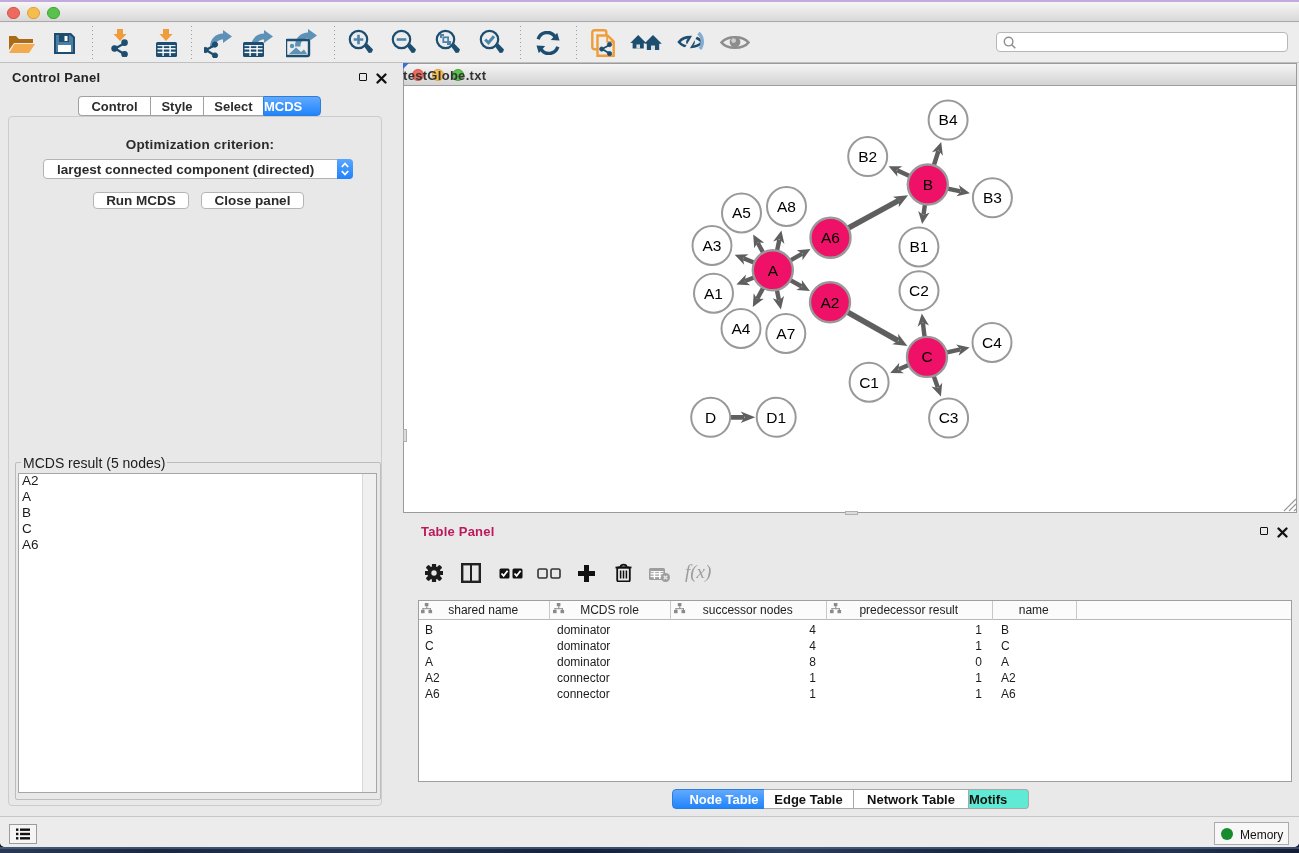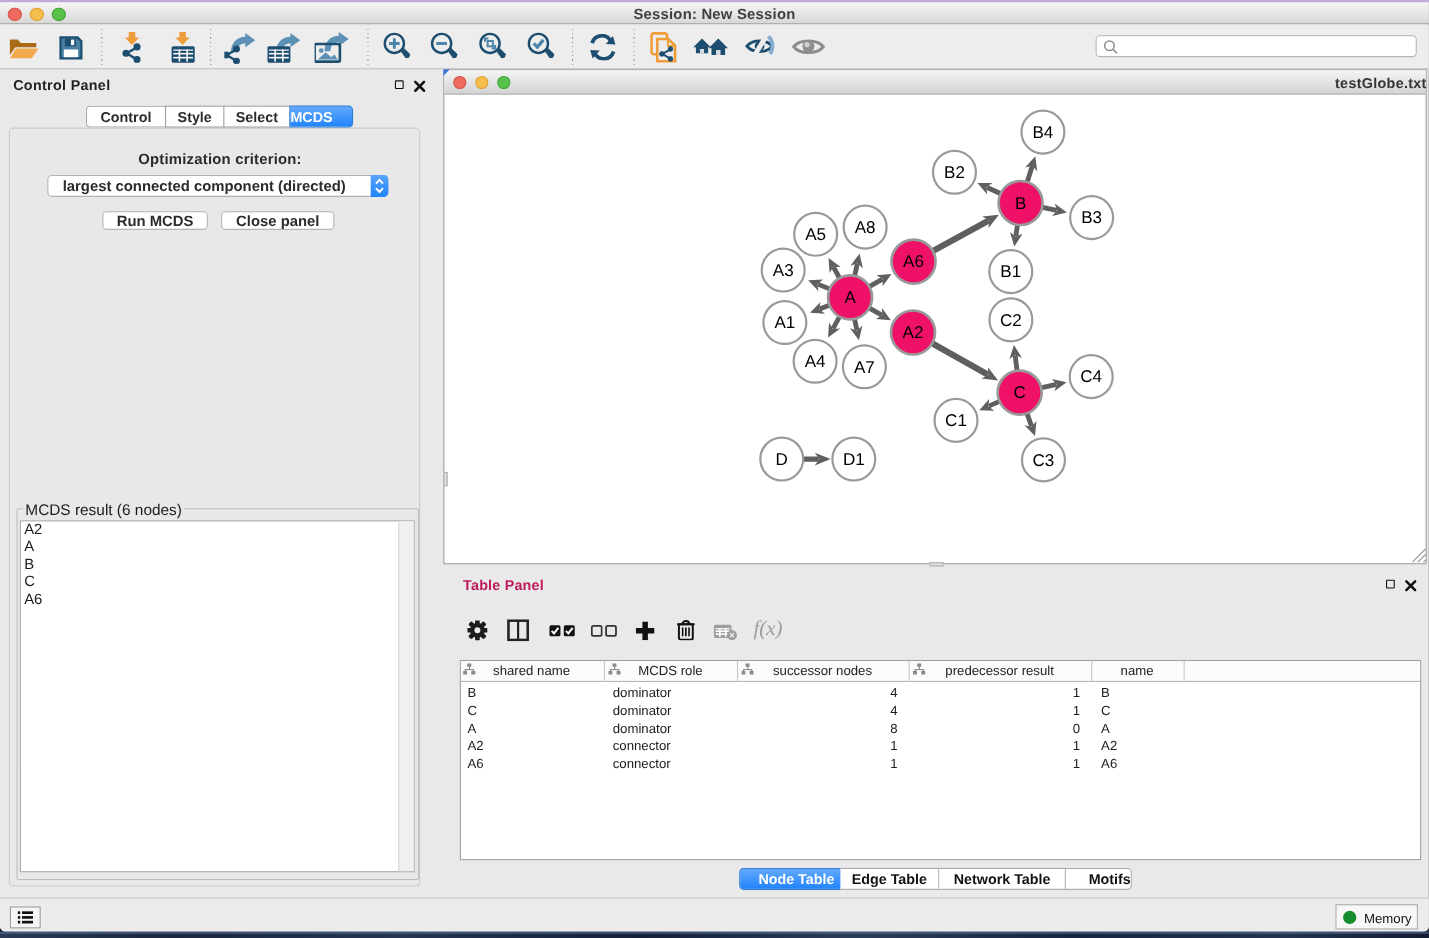--- a/index.html
+++ b/index.html
@@ -9,21 +9,20 @@
 .titlebar{position:absolute;left:0;top:0;width:1299px;height:22px;background:linear-gradient(#f6f6f6,#d8d8d8);border-top:2.5px solid #c2abdc;border-bottom:1px solid #aaaaaa}
 .wtitle{background:linear-gradient(#f5f5f5,#d3d3d3)}
 .tx{position:absolute;white-space:pre;color:#1c1c1c}
 
 </style></head><body>
 <div id="app">
 <div class="titlebar"></div>
 <div style="position:absolute;left:7.3px;top:6.6000000000000005px;width:12.4px;height:12.4px;border-radius:50%;background:#ee6a5e;border:1px solid #d5554a;box-sizing:border-box"></div>
 <div style="position:absolute;left:27.3px;top:6.6000000000000005px;width:12.4px;height:12.4px;border-radius:50%;background:#f5bd4d;border:1px solid #dfa035;box-sizing:border-box"></div>
 <div style="position:absolute;left:47.3px;top:6.6000000000000005px;width:12.4px;height:12.4px;border-radius:50%;background:#59c24d;border:1px solid #43a336;box-sizing:border-box"></div>
-<div class="tx" style="left:0;top:4.5px;width:1299px;text-align:center;font-size:13.5px;letter-spacing:0.2px;font-weight:bold;color:#3f3f3f">Session: New Session</div>
 <div class="abs" style="left:0;top:23px;width:1299px;height:40px;background:#ededed;border-bottom:1px solid #c0c0c0"></div>
 <svg style="position:absolute;left:8px;top:33px" width="28" height="22" viewBox="0 0 28 22">
       <path d="M1,3 L8,3 L11,6 L25,6 L25,10 L6,10 L1,17 Z" fill="#ab6a14"></path>
       <path d="M6.5,11 L27,11 L21,20 L1,20 Z" fill="#f3a94e"></path>
     </svg>
 <svg style="position:absolute;left:53px;top:32px" width="24" height="23" viewBox="0 0 24 23">
       <path d="M1,1 L18,1 L22,5 L22,22 L1,22 Z" fill="#1d4e70"></path>
       <path d="M3,3 L17,3 L20,6 L20,20 L3,20 Z" fill="#4a7ea3"></path>
       <rect x="6" y="3" width="10" height="7" fill="#1d4e70"></rect>
       <rect x="11.5" y="4" width="3" height="5" fill="#ffffff"></rect>
@@ -171,34 +170,34 @@
 <div class="abs" style="left:43px;top:159px;width:310px;height:20px;background:#fff;border:1px solid #b3b3b3;border-radius:4px"></div>
 <div class="tx" style="left:57px;top:161.5px;font-size:13.5px;font-weight:bold;color:#2b2b2b">largest connected component (directed)</div>
 <div class="abs" style="left:337px;top:159px;width:16px;height:20px;background:linear-gradient(#5aa6fd,#1f83fc);border-radius:0 4px 4px 0"></div>
 <svg style="position:absolute;left:340px;top:162px" width="10" height="14" viewBox="0 0 10 14">
       <path d="M1.8,5 L5,1.5 L8.2,5" stroke="#fff" stroke-width="1.8" fill="none"></path>
       <path d="M1.8,9 L5,12.5 L8.2,9" stroke="#fff" stroke-width="1.8" fill="none"></path>
     </svg>
 <div class="abs" style="left:93px;top:192px;width:96px;height:17px;background:#ffffff;border:1px solid #b5b5b5;border-radius:4px;text-align:center;font-size:13.5px;line-height:16px;font-weight:bold;color:#2b2b2b">Run MCDS</div>
 <div class="abs" style="left:201px;top:192px;width:103px;height:17px;background:#ffffff;border:1px solid #b5b5b5;border-radius:4px;text-align:center;font-size:13.5px;line-height:16px;font-weight:bold;color:#2b2b2b">Close panel</div>
 <div class="abs" style="left:15px;top:462px;width:366px;height:338px;border:1px solid #bdbdbd;border-radius:2px"></div>
-<div class="tx" style="left:21px;top:455px;font-size:14px;background:#e8e8e8;padding:0 2px">MCDS result (6 nodes)</div>
+<div class="tx" style="left:21px;top:455px;font-size:14px;background:#e8e8e8;padding:0 2px">MCDS result (5 nodes)</div>
 <div class="abs" style="left:18px;top:473px;width:359px;height:320px;background:#fff;border:1px solid #a6a6a6"></div>
 <div class="abs" style="left:362px;top:474px;width:14px;height:318px;background:#f0f0f0;border-left:1px solid #d8d8d8"></div>
 <div class="tx" style="left:22px;top:473px;font-size:13.5px;line-height:16px">A2
 A
 B
 C
 A6</div>
 <div class="abs" style="left:403px;top:63px;width:894px;height:450px;background:#ffffff;border:1px solid #9b9b9b"></div>
 <div class="abs wtitle" style="left:404px;top:63.5px;width:892px;height:22px;border-bottom:1px solid #9e9e9e"></div>
 <div style="position:absolute;left:412.1px;top:69.1px;width:11.8px;height:11.8px;border-radius:50%;background:#ee6a5e;border:1px solid #d5554a;box-sizing:border-box"></div>
 <div style="position:absolute;left:432.1px;top:69.1px;width:11.8px;height:11.8px;border-radius:50%;background:#f5bd4d;border:1px solid #dfa035;box-sizing:border-box"></div>
 <div style="position:absolute;left:452.1px;top:69.1px;width:11.8px;height:11.8px;border-radius:50%;background:#59c24d;border:1px solid #43a336;box-sizing:border-box"></div>
-<div class="tx" style="left:403px;top:68px;width:894px;text-align:right;font-size:13px;letter-spacing:0.3px;font-weight:bold;color:#333">testGlobe.txt</div>
+<div class="tx" style="left:403px;top:68px;width:894px;text-align:left;font-size:13px;letter-spacing:0.3px;font-weight:bold;color:#333">testGlobe.txt</div>
 <svg style="position:absolute;left:403px;top:63px" width="6" height="6" viewBox="0 0 6 6">
       <path d="M0,0 L6,0 L0,6 Z" fill="#3a6fd8"></path>
     </svg>
 <svg style="position:absolute;left:404.5px;top:85.5px" width="892" height="426" viewBox="404.5 85.5 892 426" font-family="Liberation Sans, sans-serif">
       <line x1="772.3" y1="269.8" x2="757.2" y2="242.2" stroke="#5f5f5f" stroke-width="4.4"></line>
 <path d="M752.7,234.0 L763.8,242.2 L757.1,241.9 L753.7,247.7 Z" fill="#5f5f5f"></path>
 <line x1="772.3" y1="269.8" x2="778.9" y2="239.1" stroke="#5f5f5f" stroke-width="4.4"></line>
 <path d="M780.9,230.0 L783.9,243.4 L779.0,238.8 L772.6,241.0 Z" fill="#5f5f5f"></path>
 <line x1="772.3" y1="269.8" x2="742.9" y2="257.8" stroke="#5f5f5f" stroke-width="4.4"></line>
 <path d="M734.2,254.3 L747.9,253.7 L742.5,257.7 L743.6,264.3 Z" fill="#5f5f5f"></path>
@@ -420,21 +419,21 @@
 <div class="tx" style="left:860px;top:671px;width:122px;text-align:right;font-size:12px">1</div>
 <div class="tx" style="left:1001px;top:671px;font-size:12px">A2</div>
 <div class="tx" style="left:425px;top:687px;font-size:12px">A6</div>
 <div class="tx" style="left:557px;top:687px;font-size:12px">connector</div>
 <div class="tx" style="left:700px;top:687px;width:116px;text-align:right;font-size:12px">1</div>
 <div class="tx" style="left:860px;top:687px;width:122px;text-align:right;font-size:12px">1</div>
 <div class="tx" style="left:1001px;top:687px;font-size:12px">A6</div>
 <div class="abs" style="left:672px;top:789px;width:104px;height:20px;border-radius:4px 0 0 4px;background:linear-gradient(#62a9fd,#2184fc);border:1px solid #2d7ed8;color:#fff;text-align:center;font-size:13px;line-height:19px;font-weight:bold">Node Table</div>
 <div class="abs" style="left:764px;top:789px;width:90px;height:20px;background:#ffffff;border:1px solid #a8a8a8;border-left:none;color:#111;text-align:center;font-size:13px;line-height:19px;font-weight:bold">Edge Table</div>
 <div class="abs" style="left:854px;top:789px;width:115px;height:20px;background:#ffffff;border:1px solid #a8a8a8;border-left:none;color:#111;text-align:center;font-size:13px;line-height:19px;font-weight:bold">Network Table</div>
-<div class="abs" style="left:969px;top:789px;width:60px;height:20px;border-radius:0 4px 4px 0;background:#ffffff;border:1px solid #a8a8a8;border-left:none;color:#111;text-align:right;font-size:13px;line-height:19px;font-weight:bold">Motifs</div>
+<div class="abs" style="left:969px;top:789px;width:60px;height:20px;border-radius:0 4px 4px 0;background:#5eead4;border:1px solid #a8a8a8;border-left:none;color:#111;text-align:left;font-size:13px;line-height:19px;font-weight:bold">Motifs</div>
 <div class="abs" style="left:0;top:816px;width:1299px;height:32px;background:#ececec;border-top:1px solid #c6c6c6"></div>
 <div class="abs" style="left:9px;top:824px;width:28px;height:20px;background:#f5f5f5;border:1px solid #9c9c9c"></div>
 <svg style="position:absolute;left:16px;top:828px" width="14" height="12" viewBox="0 0 14 12">
       <g fill="#111">
         <rect x="0" y="0.5" width="2.4" height="2.4"></rect>
         <rect x="4" y="0.5" width="10" height="2.4"></rect>
         <rect x="0" y="4.8" width="2.4" height="2.4"></rect>
         <rect x="4" y="4.8" width="10" height="2.4"></rect>
         <rect x="0" y="9.1" width="2.4" height="2.4"></rect>
         <rect x="4" y="9.1" width="10" height="2.4"></rect>

